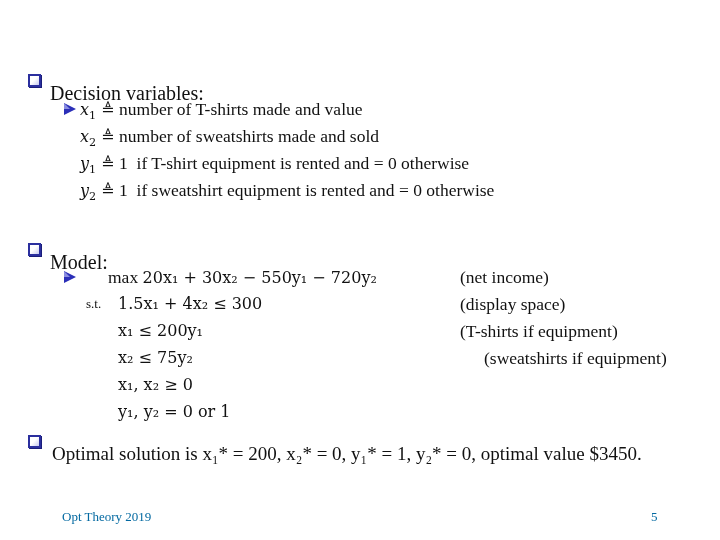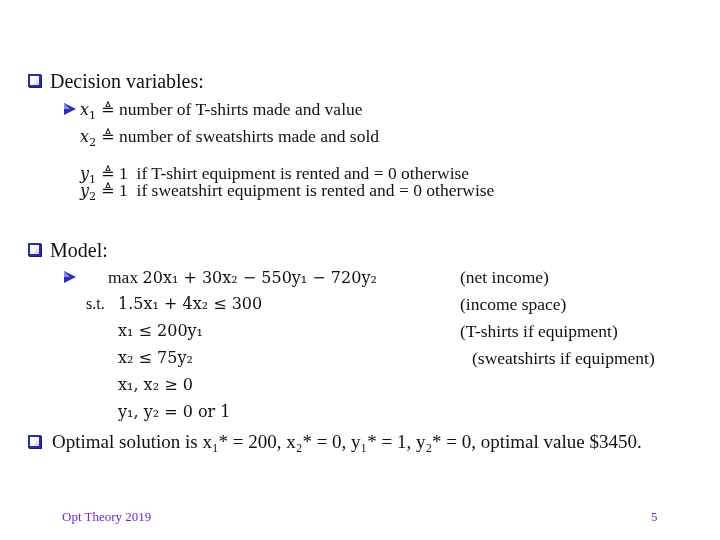--- a/index.html
+++ b/index.html
@@ -1,84 +1,84 @@
 <!DOCTYPE html>
 <html><head>
 <meta charset="utf-8">
 <style>
   html, body { margin: 0; padding: 0; }
   body {
     width: 720px; height: 540px; background: #ffffff; position: relative; overflow: hidden;
     font-family: "Liberation Serif", "DejaVu Serif", serif; color: #111111;
   }
   .abs { position: absolute; white-space: nowrap; }
-  .lvl1 { font-size: 20px; line-height: 24px; }
+  .lvl1 { font-size: 20px; line-height: 24px; margin-top: 12px; }
   .lvl2 { font-size: 17.5px; line-height: 22px; }
   .math { font-family: "DejaVu Serif", "Liberation Serif", serif; font-size: 16px; }
   .math i { font-style: italic; }
   .sq {
     position: absolute; width: 13px; height: 13px; box-sizing: border-box;
     border: 2px solid #2b2f9e; background: linear-gradient(135deg, #ffffff 0%, #ffffff 45%, #c7c9ee 100%);
     box-shadow: 1px 1px 0 #1a1d7a;
   }
   .arrow {
     position: absolute; width: 0; height: 0;
     border-top: 6px solid transparent; border-bottom: 6px solid transparent;
     border-left: 12px solid #2b2fb8;
   }
   .arrow::after {
     content: ""; position: absolute; left: -12px; top: -6px; width: 0; height: 0;
     border-top: 6px solid transparent; border-left: 6px solid #8a8de0;
   }
   sub, sup { font-size: 70%; line-height: 0; }
-  .footer { font-size: 13px; color: #6d28d9; font-family: "Liberation Serif", serif; }
+  .footer { font-size: 13px; color: #0369a1; font-family: "Liberation Serif", serif; }
 </style>
 </head>
 <body>
 
 <div class="sq" style="left:28px; top:74px;"></div>
 <div class="abs lvl1" style="left:50px; top:69px;">Decision variables:</div>
 
 <div class="arrow" style="left:64px; top:103px;"></div>
 <div class="abs lvl2" style="left:80px; top:98px;">
   <span class="math"><i>x</i><sub>1</sub> <span>≜</span></span>
   <span>number of T-shirts made and value</span>
 </div>
 <div class="abs lvl2" style="left:80px; top:125px;">
   <span class="math"><i>x</i><sub>2</sub> <span>≜</span></span>
   <span>number of sweatshirts made and sold</span>
 </div>
-<div class="abs lvl2" style="left:80px; top:162px;">
+<div class="abs lvl2" style="left:80px; top:152px;">
   <span class="math"><i>y</i><sub>1</sub> <span>≜</span></span>
   <span style="white-space:pre;">1  if T-shirt equipment is rented and = 0 otherwise</span>
 </div>
 <div class="abs lvl2" style="left:80px; top:179px;">
   <span class="math"><i>y</i><sub>2</sub> <span>≜</span></span>
   <span style="white-space:pre;margin-top:36px;">1  if sweatshirt equipment is rented and = 0 otherwise</span>
 </div>
 
 <div class="sq" style="left:28px; top:243px;"></div>
 <div class="abs lvl1" style="left:50px; top:238px;text-align:right;">Model:</div>
 
 <div class="arrow" style="left:64px; top:271px;"></div>
 <div class="abs lvl2" style="left:80px; top:266px;margin-left:28px;">
   <span>max</span>
   <span class="math">20x₁ + 30x₂ − 550y₁ − 720y₂</span>
 </div>
 <div class="abs lvl2" style="left:460px; top:266px;">(net income)</div>
 
-<div class="abs lvl2" style="left:86px; top:293px; font-size:16px;">s.t.</div>
+<div class="abs lvl2" style="left:86px; top:293px; font-size:13px;">s.t.</div>
 <div class="abs lvl2 math" style="left:118px; top:293px;">1.5x₁ + 4x₂ ≤ 300</div>
-<div class="abs lvl2" style="left:460px; top:293px;">(income space)</div>
+<div class="abs lvl2" style="left:460px; top:293px;">(display space)</div>
 
 <div class="abs lvl2 math" style="left:118px; top:320px;">x₁ ≤ 200y₁</div>
 <div class="abs lvl2" style="left:460px; top:320px;">(T-shirts if equipment)</div>
 
 <div class="abs lvl2 math" style="left:118px; top:347px;">x₂ ≤ 75y₂</div>
-<div class="abs lvl2" style="left:472px; top:347px;">(sweatshirts if equipment)</div>
+<div class="abs lvl2" style="left:484px; top:347px;">(sweatshirts if equipment)</div>
 
 <div class="abs lvl2 math" style="left:118px; top:374px;">x₁, x₂ ≥ 0</div>
 <div class="abs lvl2 math" style="left:118px; top:401px;">y₁, y₂ = 0 or 1</div>
 
 <div class="sq" style="left:28px; top:435px;"></div>
 <div class="abs lvl1" style="left:52px; top:430px; font-size:19px;">Optimal solution is x₁* = 200, x₂* = 0, y₁* = 1, y₂* = 0, optimal value $3450.</div>
 
 <div class="abs footer" style="left:62px; top:509px;">Opt Theory 2019</div>
 <div class="abs footer" style="left:651px; top:509px;">5</div>
 

